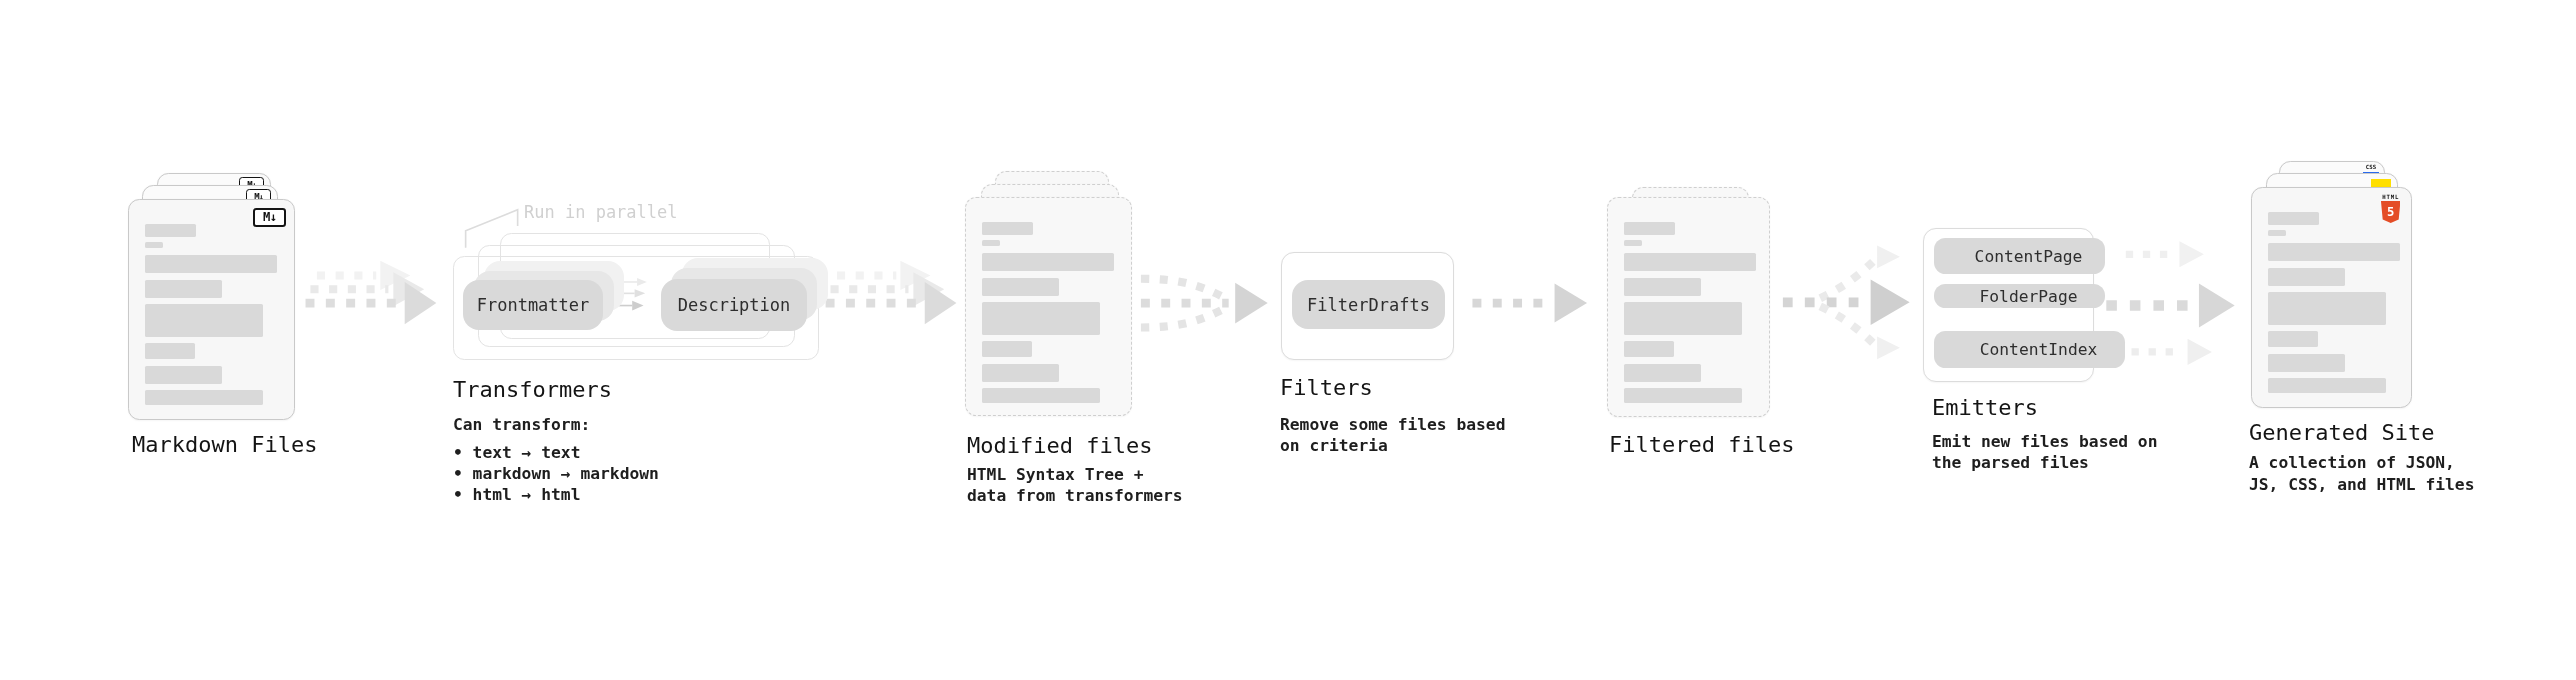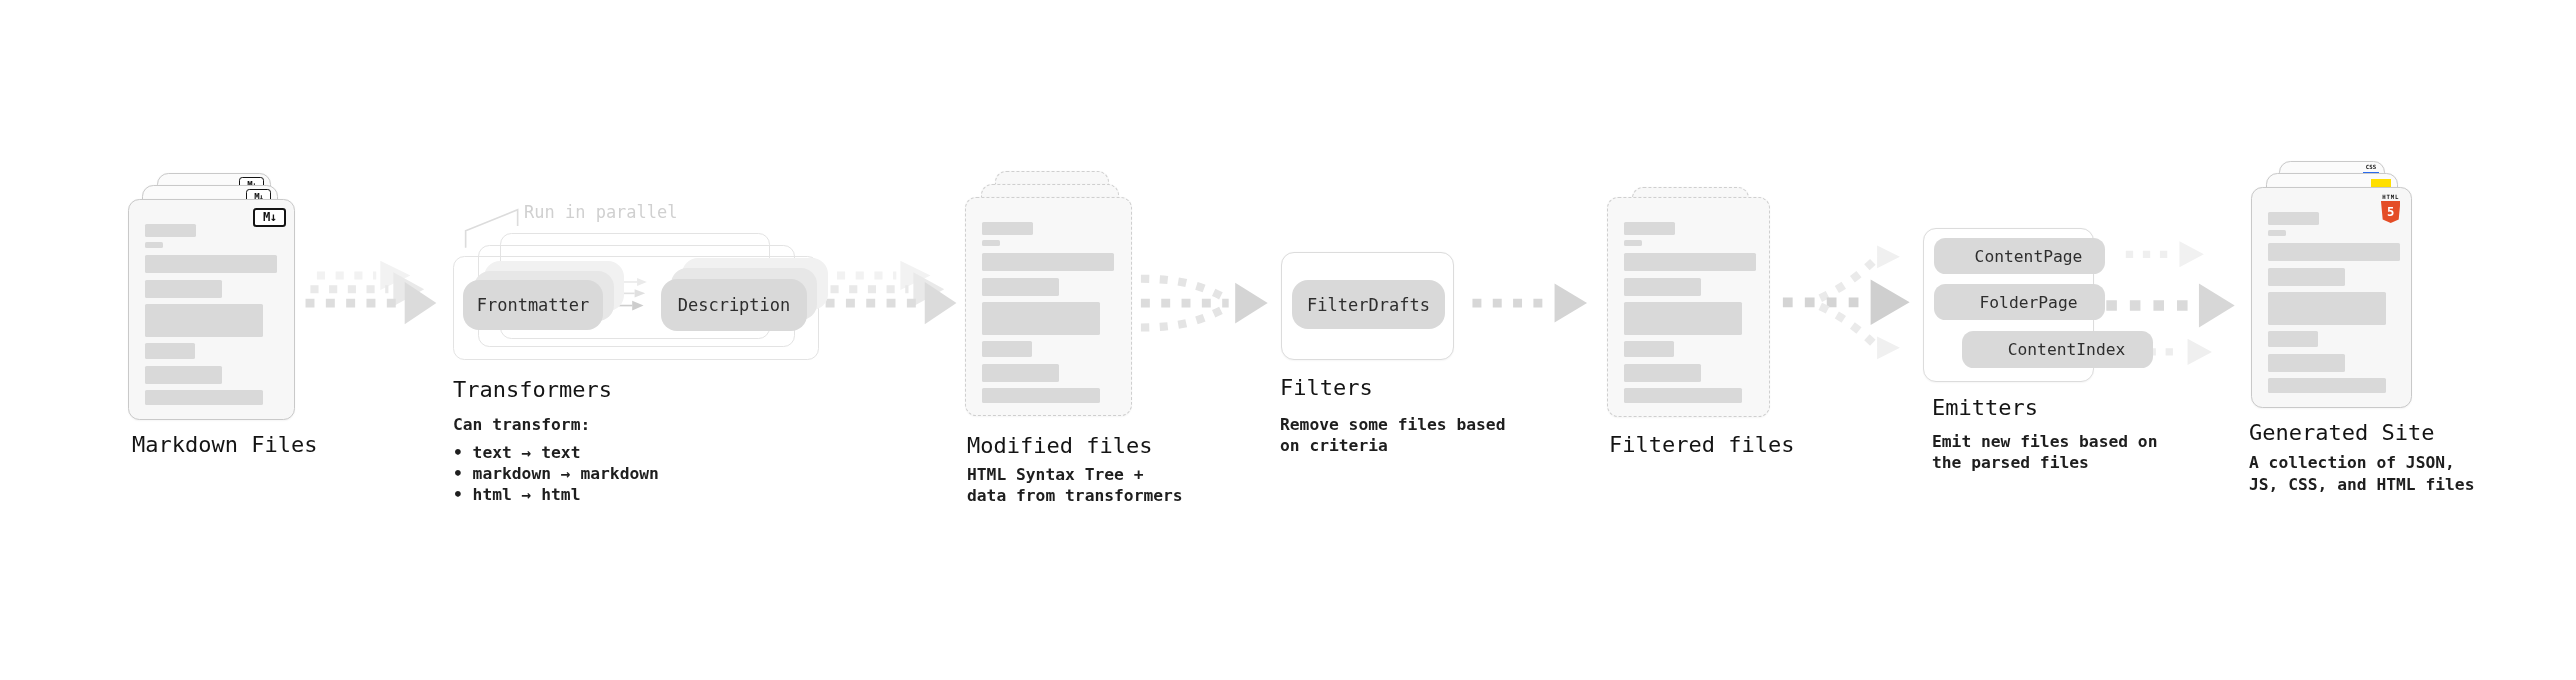--- a/index.html
+++ b/index.html
@@ -211,22 +211,22 @@
       <i class="bar b6"></i>
       <i class="bar b7"></i>
       <i class="bar b8"></i>
     </div>
     <div class="stage-title" style="left:1609px;top:432px;">Filtered files</div>
   </div>
 
   <div>
     <div class="panel z2" style="left:1923px;top:228px;width:171px;height:154px;"></div>
     <div class="gray-box pill z4" style="left:1934px;top:238px;width:153px;height:36px;font-size:16.3px;">ContentPage</div>
-    <div class="gray-box pill z4" style="left:1934px;top:284px;width:153px;height:36px;font-size:16.3px;">FolderPage</div>
-    <div class="gray-box pill z4" style="left:1934px;top:331px;width:173px;height:37px;font-size:16.3px;margin-left:28px;">ContentIndex</div>
+    <div class="gray-box pill z4" style="left:1934px;top:284px;width:153px;height:24px;font-size:16.3px;">FolderPage</div>
+    <div class="gray-box pill z4" style="left:1934px;top:331px;width:173px;height:37px;font-size:16.3px;">ContentIndex</div>
     <div class="stage-title" style="left:1932px;top:395px;">Emitters</div>
     <div class="stage-desc" style="left:1932px;top:431px;">
       <div>Emit new files based on</div>
       <div>the parsed files</div>
     </div>
   </div>
 
   <div>
     <div class="doc-card behind z2" style="left:2279px;top:161px;width:106px;">
       <span class="css-badge">

